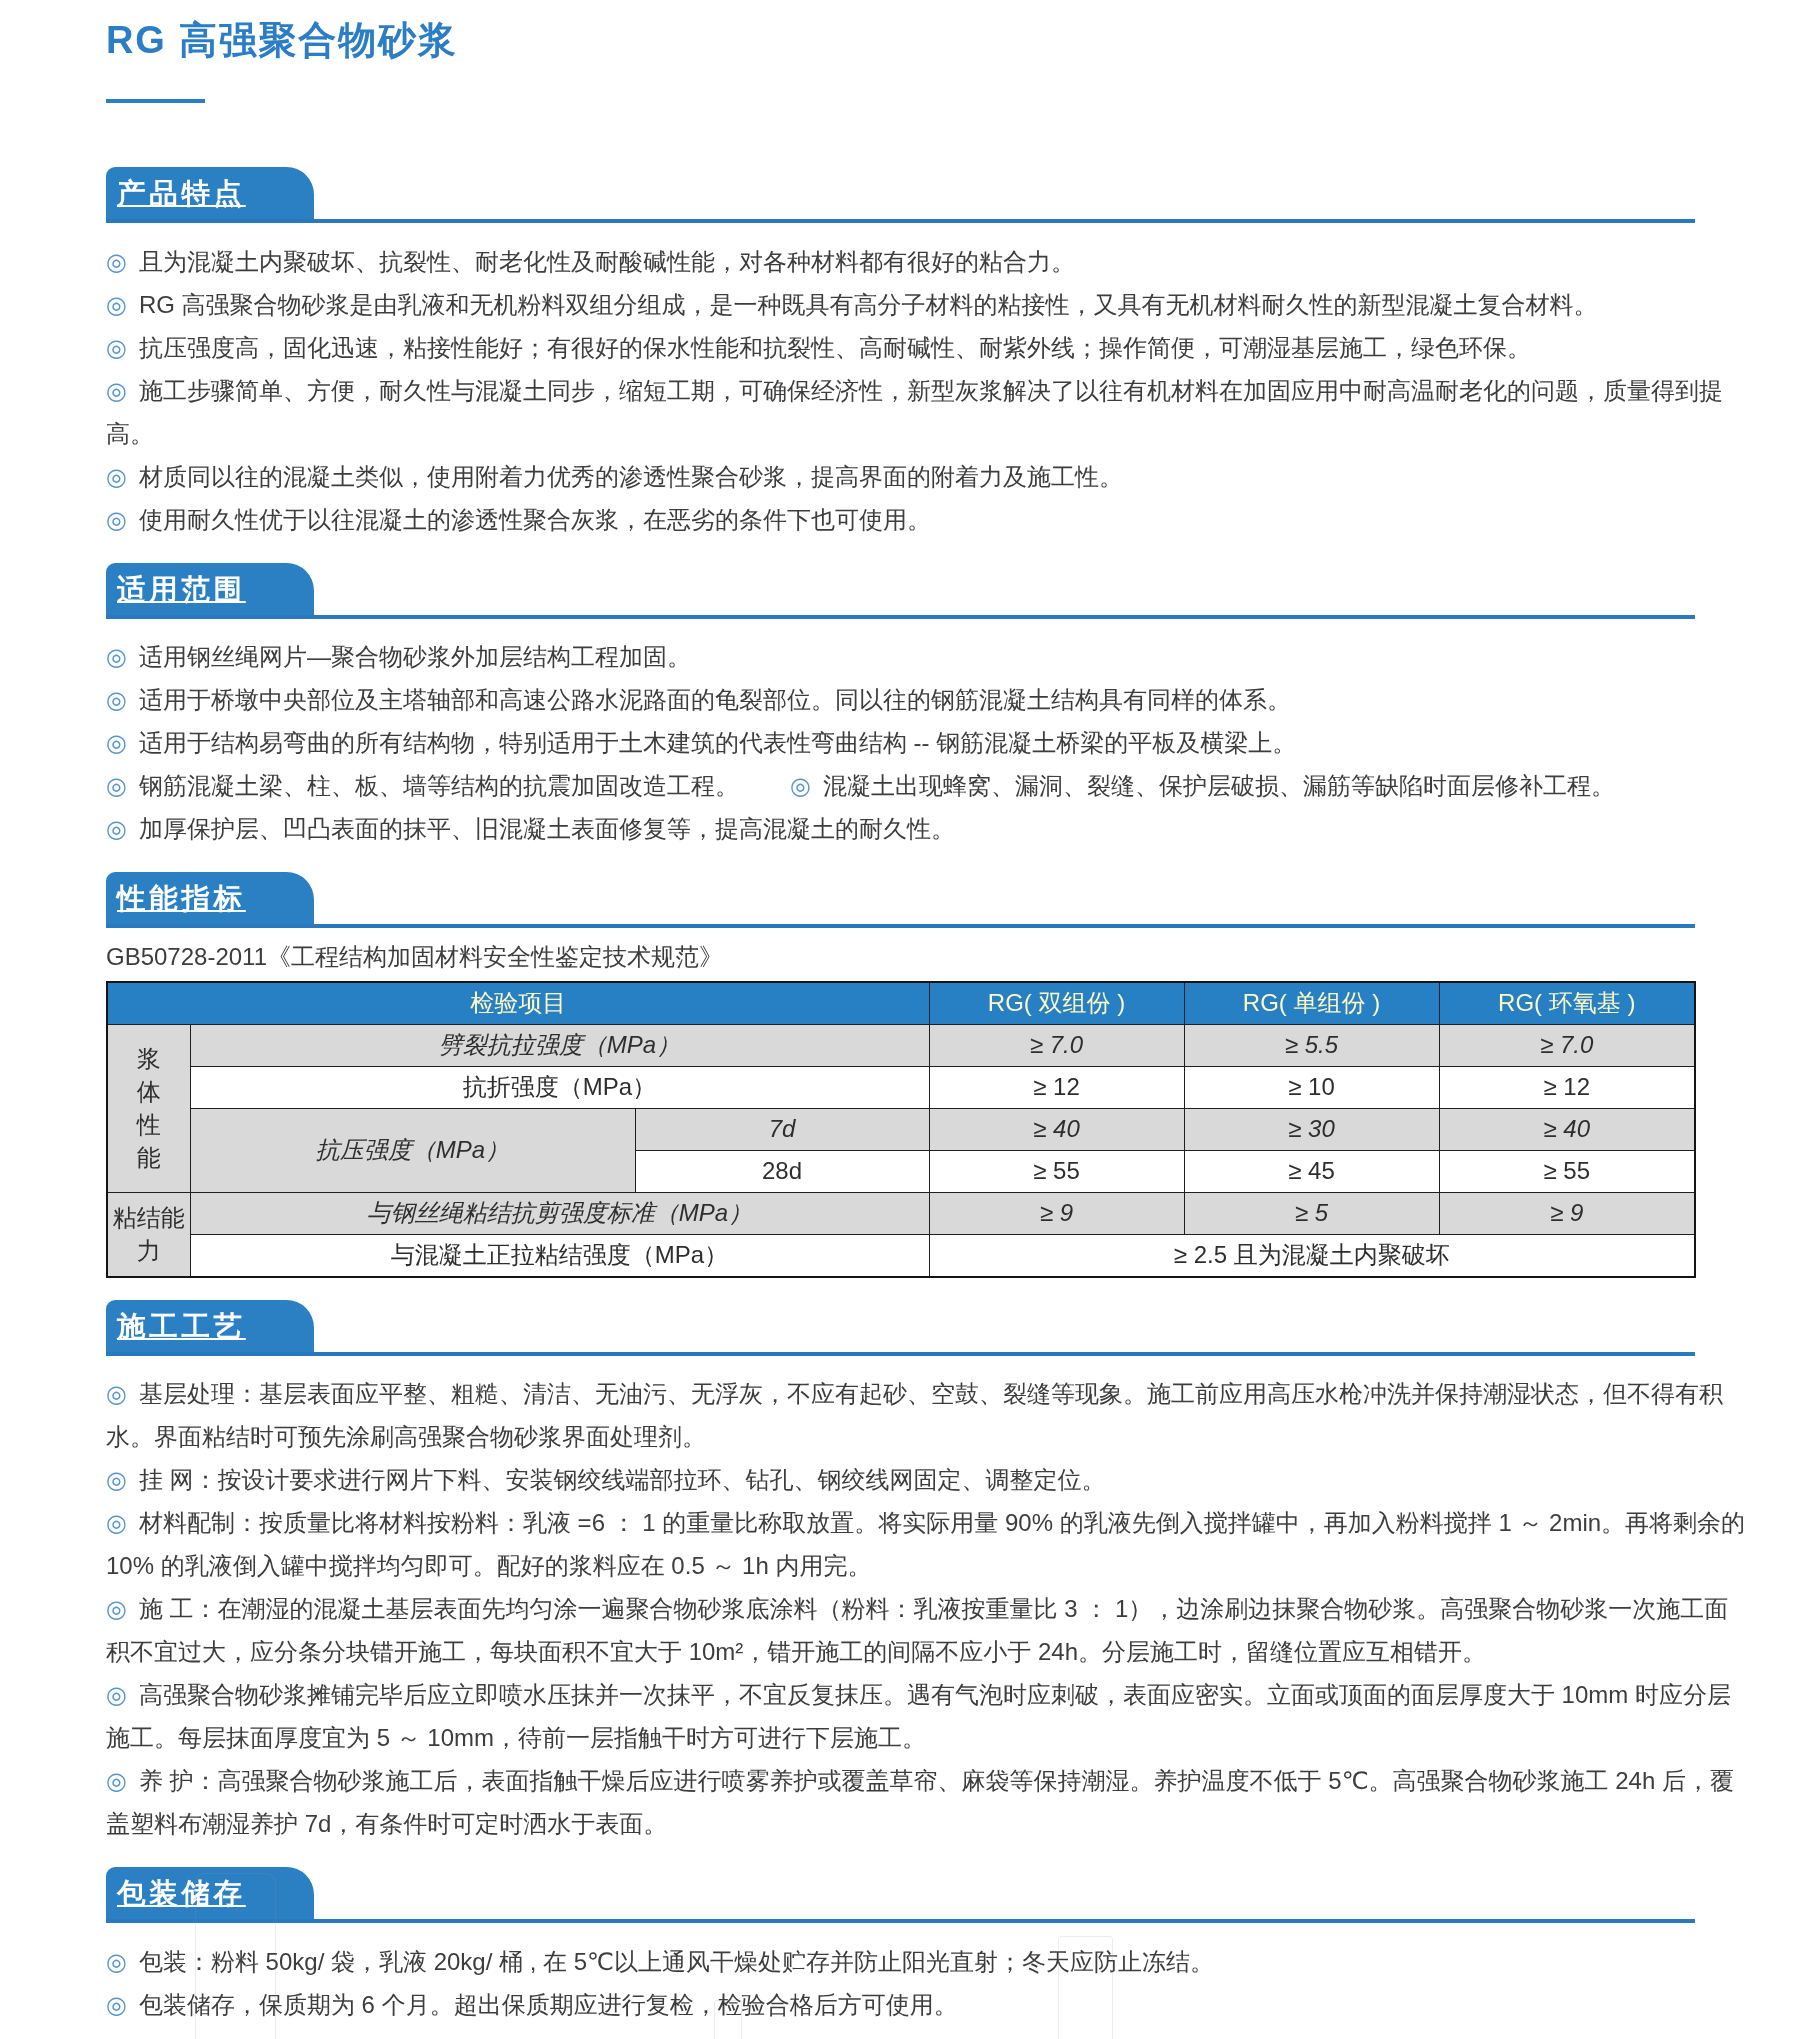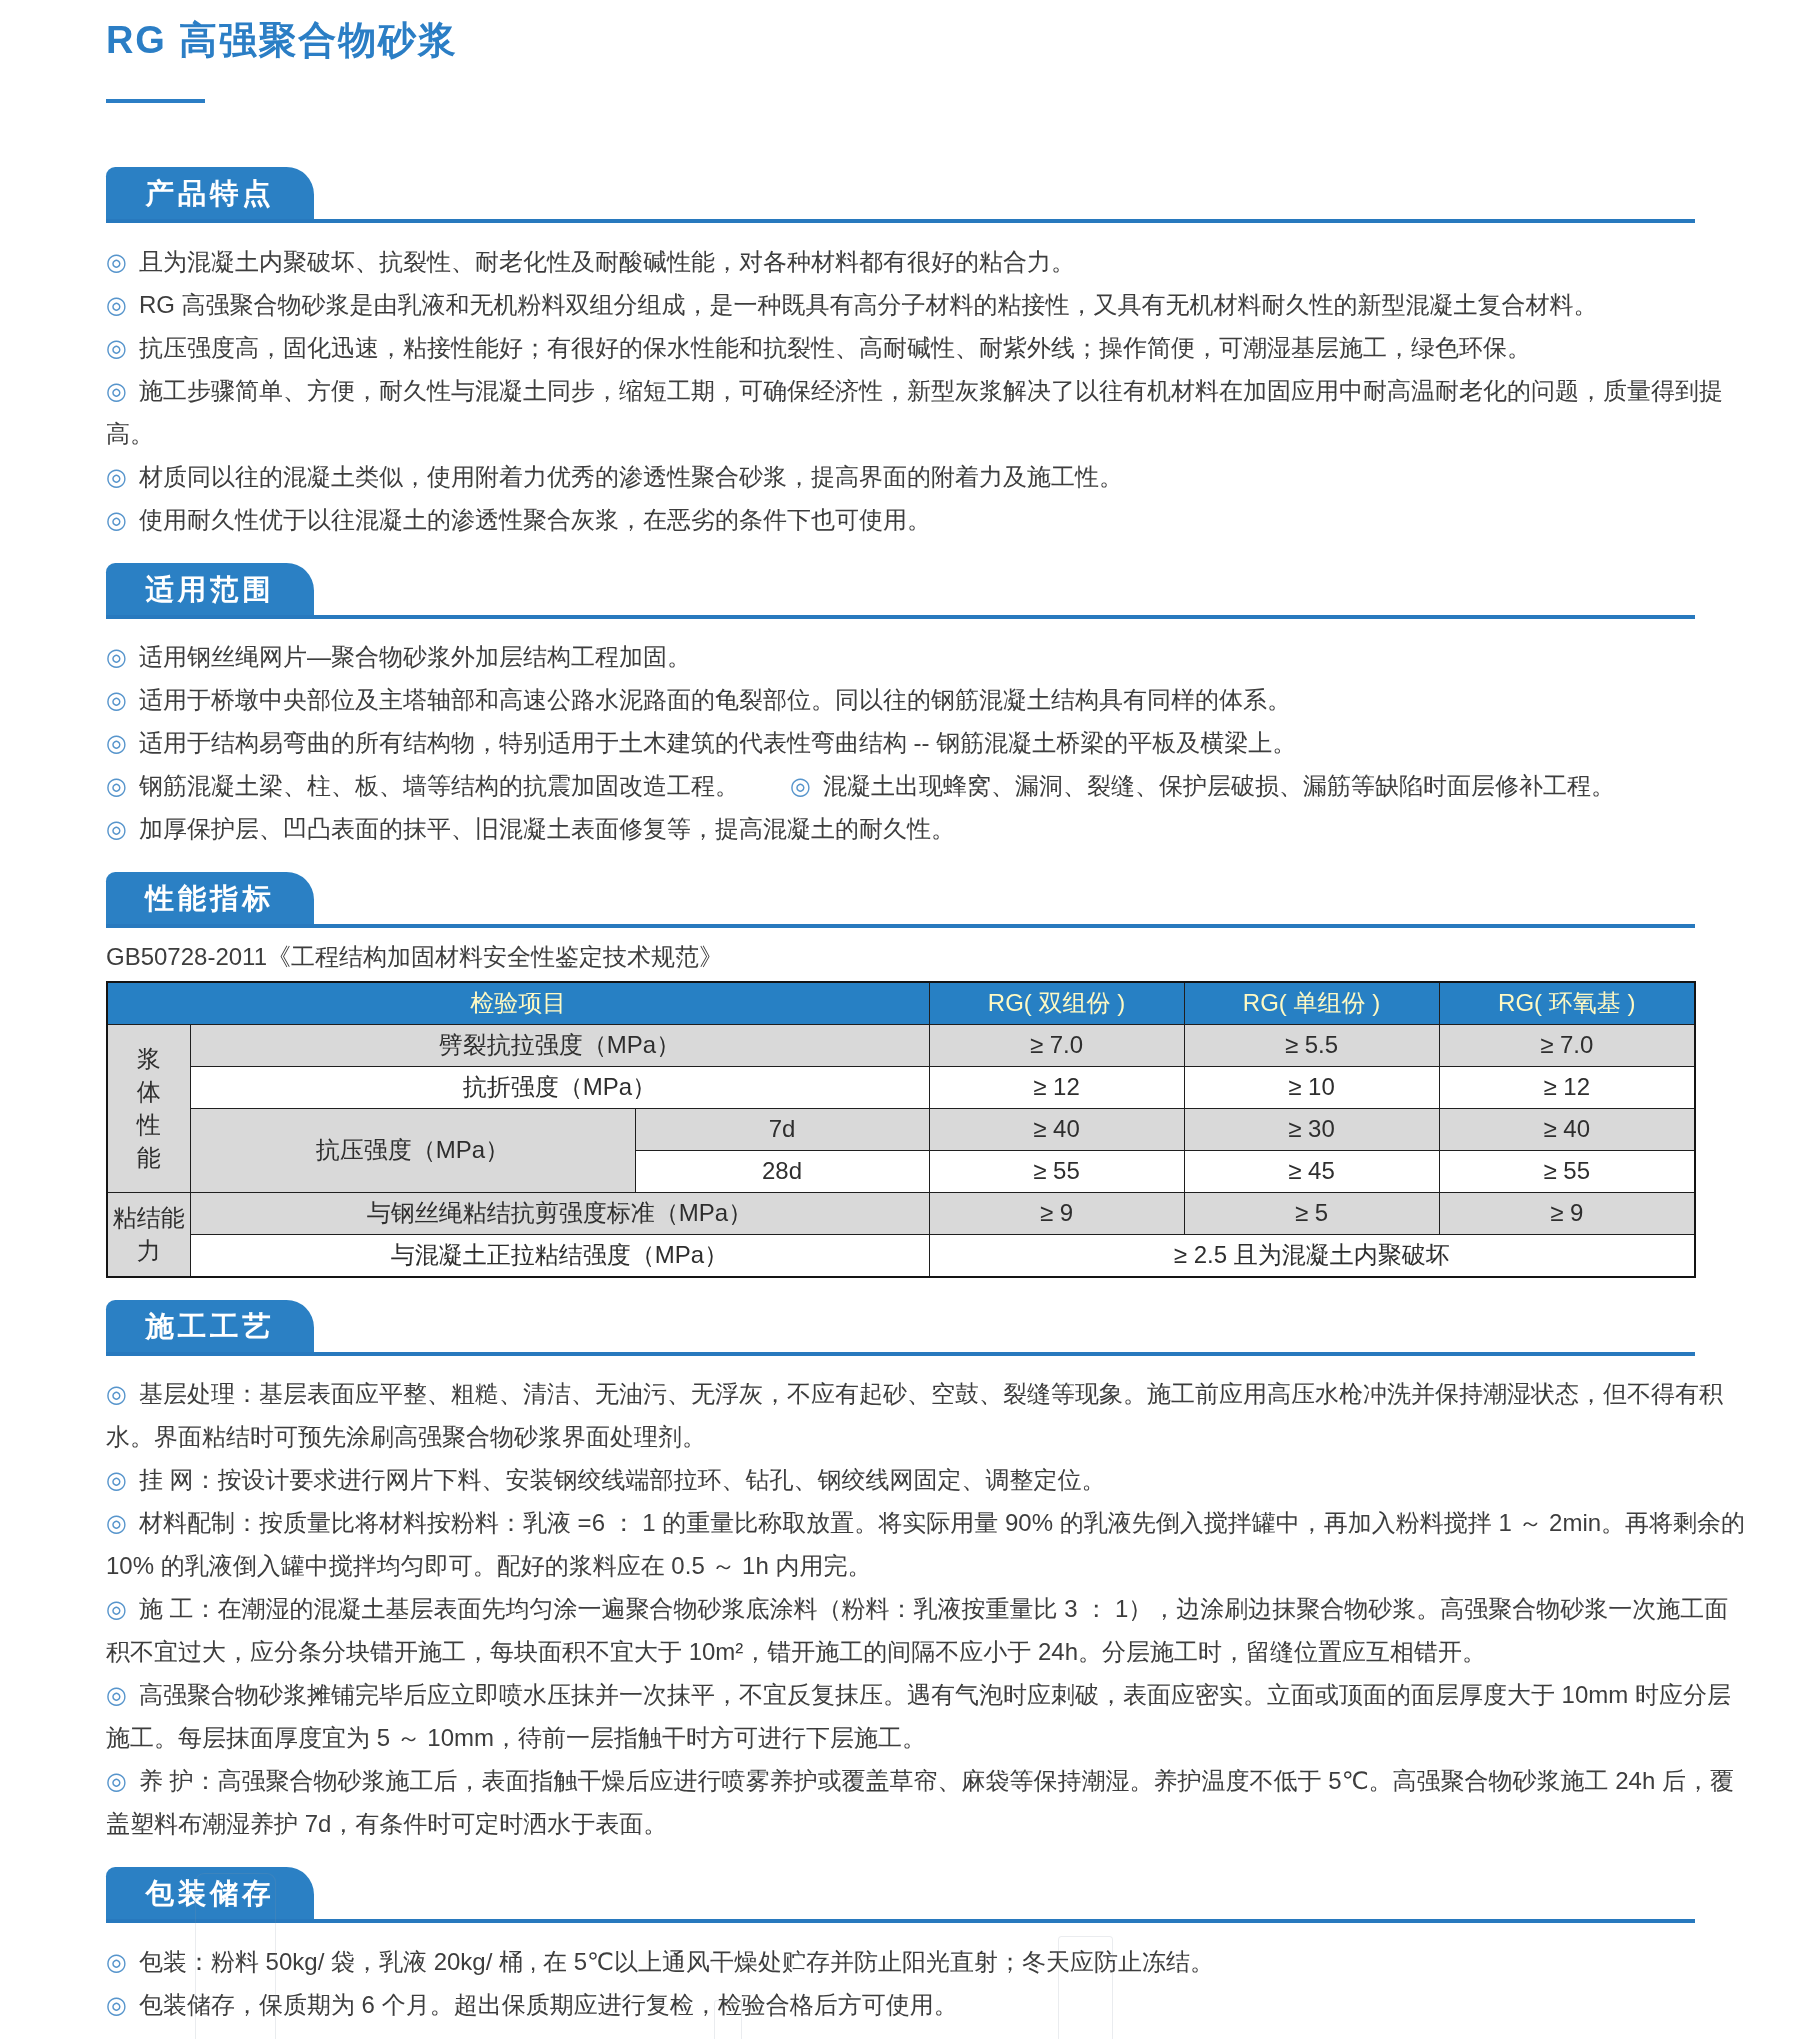--- a/index.html
+++ b/index.html
@@ -15,41 +15,41 @@
     width:99px;height:4.6px;background:#2b7ec5;margin-top:33px;
   }
   .section{margin-top:22px;}
   .section.first{margin-top:64px;}
   .sec-head{
     width:1589px;border-bottom:4.6px solid #2879be;line-height:0;
   }
   .tab{
     display:inline-block;min-width:208px;height:52px;line-height:52px;
     background:#2b80c4;color:#ffffff;font-size:28.5px;font-weight:bold;
-    text-align:center;border-radius:9.2px 27.5px 0 0;letter-spacing:3.7px;
-    padding:0 11px;box-sizing:border-box;vertical-align:bottom;
+    border-radius:9.2px 27.5px 0 0;letter-spacing:3.7px;
+    padding:0 11px;box-sizing:border-box;vertical-align:bottom;text-decoration:underline;
   }
   .sec-body{margin-top:16.5px;width:1644px;}
   .li{font-size:24px;line-height:43px;color:#3d3d3d;margin:0;}
   .mark{color:#5795cc;margin-right:12px;}
   .pair-gap{display:inline-block;width:51px;}
   .std-caption{
     display:block;width:1065px;text-align:left;margin:13px 0 7.3px 0;
     font-size:24px;color:#3d3d3d;
   }
   table.perf{
     border-collapse:collapse;width:1589px;table-layout:fixed;
     font-size:24px;color:#2e2e2e;border:2.8px solid #141414;
   }
   table.perf th,table.perf td{
     border:1.8px solid #1f1f1f;height:41px;text-align:center;padding:0 3.7px;
     overflow:hidden;
   }
   table.perf thead th{background:#2780c4;color:#fef9c3;font-weight:normal;}
-  td.g{background:#d9d9d9;}
+  td.g{background:#d9d9d9;font-style:italic;}
   td.w{background:#ffffff;}
   td.group{background:#d9d9d9;white-space:pre-line;line-height:33px;}
   
   .wm{position:absolute;border:1.8px solid rgba(140,152,164,0.18);}
   .wm1{left:195px;top:1873px;width:79px;height:166px;border-bottom:none;border-radius:9.2px 9.2px 0 0;}
   .wm2{left:1058px;top:1936px;width:53px;height:104px;border-bottom:none;border-radius:3.7px 3.7px 0 0;}
   .wm3{left:714px;top:2000px;width:26px;height:39px;border-bottom:none;border-radius:2.8px 2.8px 0 0;}
 </style>
 </head>
 <body>

